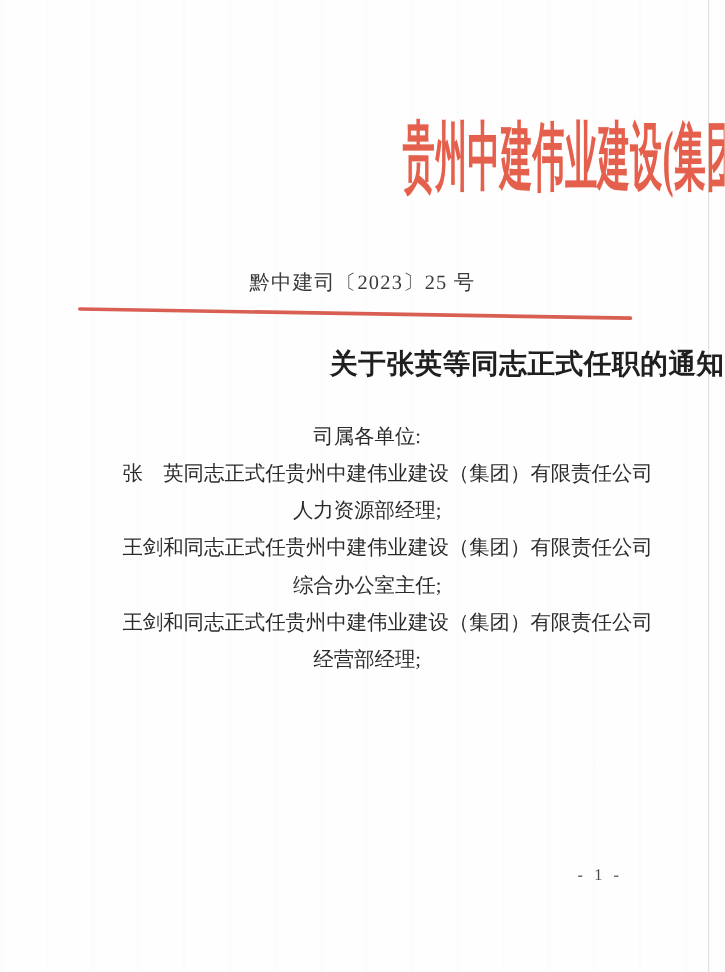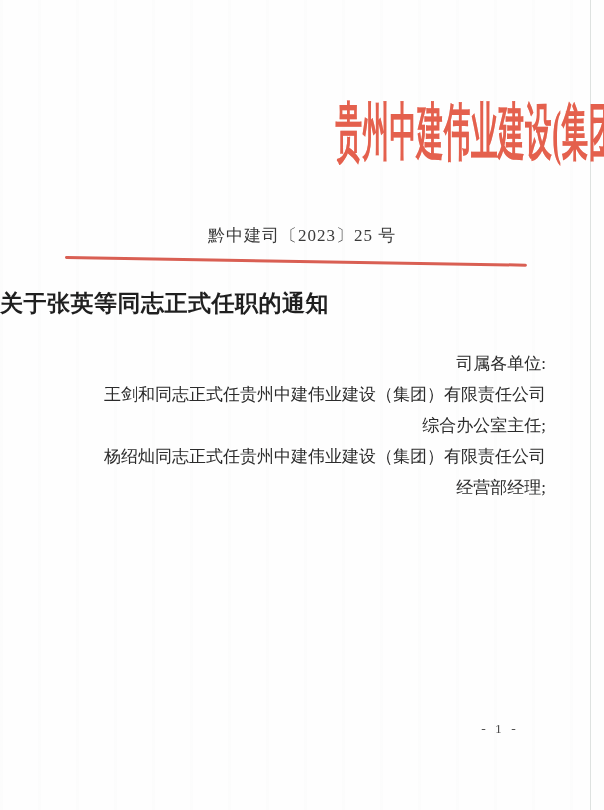--- a/index.html
+++ b/index.html
@@ -61,35 +61,35 @@
     width: 462px; height: 2.5px;
     background: var(--rule_red, #d95f53);
     transform: rotate(0.95deg);
     transform-origin: left center;
     border-radius: 2px;
   }
   .doc-title {
     position: absolute;
     left: 0; top: 291px;
     width: 100%;
-    text-align: left;
+    text-align: right;
     font-size: 23px;
     line-height: 26px;
     font-weight: 700;
     letter-spacing: 0.5px;
     color: #1f1f1f;
   }
   .body-text {
     position: absolute;
     left: 66px; top: 348px;
     width: 480px;
     font-size: 17px;
     line-height: 31px;
     color: #2b2b2b;
-    text-align: right;
+    text-align: center;
   }
   .body-text p {
     margin: 0;
     word-break: break-all;
   }
   .body-text p.indent {
     text-indent: 34px;
   }
   .page-number {
     position: absolute;
@@ -116,22 +116,23 @@
 
   <div class="red-line"></div>
 
   <div class="doc-title">关于张英等同志正式任职的通知</div>
 
   <div class="body-text">
 
       <p>司属各单位:</p>
 
 
+      <p class="indent">张　英同志正式任贵州中建伟业建设（集团）有限责任公司人力资源部经理;</p>
 
       <p class="indent">王剑和同志正式任贵州中建伟业建设（集团）有限责任公司综合办公室主任;</p>
 
-      <p class="indent">杨绍灿同志正式任贵州中建伟业建设（集团）有限责任公司经营部经理;</p>
+      <p class="indent">王剑和同志正式任贵州中建伟业建设（集团）有限责任公司经营部经理;</p>
 
     </div>
 
   <div class="page-number">- 1 -</div>
 
 </div>
 
 </body></html>

